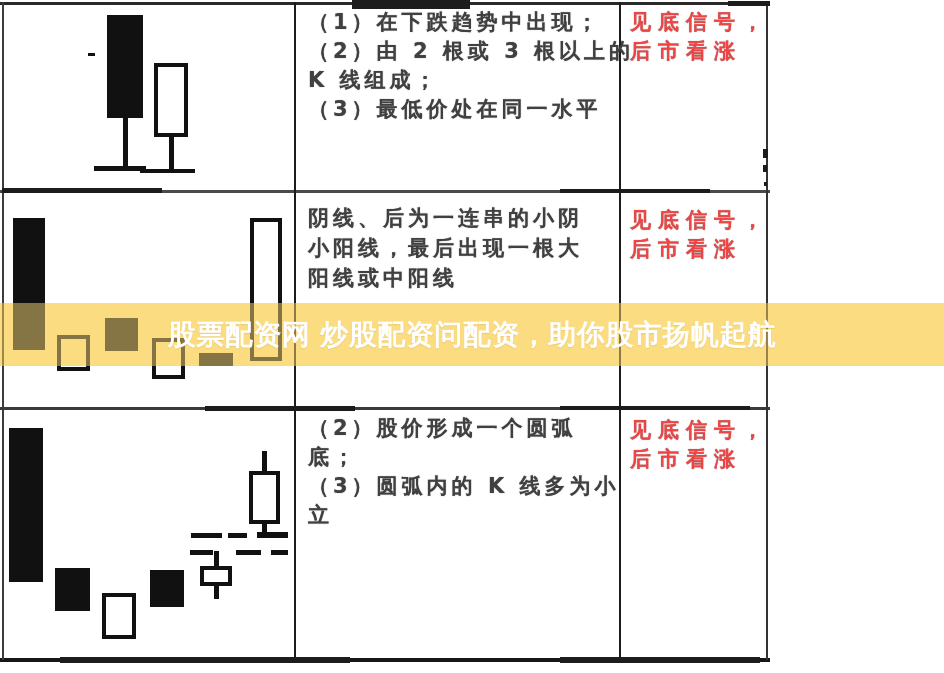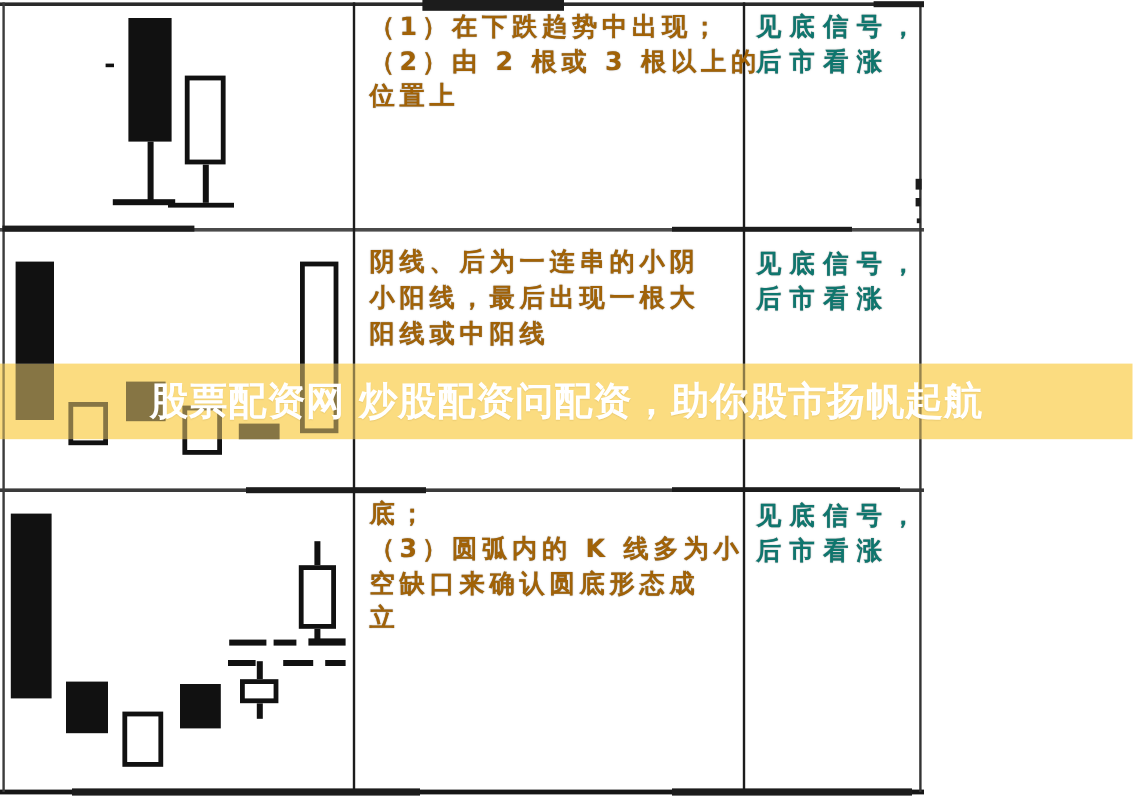--- a/index.html
+++ b/index.html
@@ -9,42 +9,42 @@
     font-family:"DejaVu Sans",sans-serif;
   }
   
   #scan{position:absolute;inset:0;}
   .hline,.vline,.mark{position:absolute;background:#1c1c1c;}
   .hline{height:3px;}
   .vline{width:2px;}
   
   .desc-block,.signal-block{
     position:absolute;
-    color:#a16207;
+    color:#404040;
     font-weight:700;
     font-size:21px;
     line-height:29px;
     letter-spacing:4px;
     text-shadow:0 0 1px rgba(20,20,20,.55);
     white-space:nowrap;
   }
-  .signal-block{letter-spacing:7px;color:#0f766e;}
+  .signal-block{letter-spacing:7px;color:#ef4444;}
   .desc-line,.signal-line{height:inherit;}
   
   .candle-filled{position:absolute;background:#111;}
   .candle-hollow{position:absolute;border:4px solid #111;background:#fff;box-sizing:border-box;}
   .wick{position:absolute;background:#111;width:5px;}
   .baseline,.gap-dash{position:absolute;background:#111;}
   
   .banner-box{position:absolute;left:0;top:303px;width:944px;height:63px;}
   #banner-lighten{background:rgba(255,255,255,0.5);}
   #banner-yellow{mix-blend-mode:multiply;}
   #banner-label{
     display:flex;align-items:center;justify-content:center;
-    color:#fff;font-size:32px;font-weight:700;letter-spacing:0.5px;
+    color:#fff;font-size:28px;font-weight:700;letter-spacing:0.5px;
     white-space:nowrap;
     text-shadow:0 1px 1px rgba(120,90,0,0.12);
   }
 </style>
 </head>
 <body>
 
 <div id="screen">
 
   <div id="scan">
@@ -90,41 +90,42 @@
         <div class="gap-dash" style="left: 228px; top: 533px; width: 19px; height: 5px;"></div>
         <div class="gap-dash" style="left: 257px; top: 532px; width: 31px; height: 6px;"></div>
         <div class="gap-dash" style="left: 190px; top: 550px; width: 23px; height: 5px;"></div>
         <div class="gap-dash" style="left: 236px; top: 550px; width: 25px; height: 5px;"></div>
         <div class="gap-dash" style="left: 271px; top: 550px; width: 17px; height: 5px;"></div>
       </div>
 
     <div class="desc-block" style="left:308px;top:8px;width:312px;">
       <div class="desc-line">（1）在下跌趋势中出现；</div>
       <div class="desc-line">（2）由 2 根或 3 根以上的</div>
-      <div class="desc-line">位置上</div>
+      <div class="desc-line">K 线组成；</div>
+      <div class="desc-line">（3）最低价处在同一水平</div>
     </div>
     <div class="signal-block" style="left:630px;top:8px;width:136px;">
       <div class="signal-line">见底信号，</div>
       <div class="signal-line">后市看涨</div>
     </div>
 
     <div class="desc-block" style="left:308px;top:203px;width:312px;line-height:30px;">
       <div class="desc-line">阴线、后为一连串的小阴</div>
       <div class="desc-line">小阳线，最后出现一根大</div>
       <div class="desc-line">阳线或中阳线</div>
     </div>
     <div class="signal-block" style="left:630px;top:206px;width:136px;">
       <div class="signal-line">见底信号，</div>
       <div class="signal-line">后市看涨</div>
     </div>
 
     <div class="desc-block" style="left:308px;top:414px;width:312px;">
+      <div class="desc-line">（2）股价形成一个圆弧</div>
       <div class="desc-line">底；</div>
       <div class="desc-line">（3）圆弧内的 K 线多为小</div>
-      <div class="desc-line">空缺口来确认圆底形态成</div>
       <div class="desc-line">立</div>
     </div>
     <div class="signal-block" style="left:630px;top:416px;width:136px;">
       <div class="signal-line">见底信号，</div>
       <div class="signal-line">后市看涨</div>
     </div>
   <div class="mark" style="left: 352px; top: 0px; width: 118px; height: 9px;"></div>
       <div class="mark" style="left: 728px; top: 1px; width: 42px; height: 5px;"></div>
       <div class="mark" style="left: 763px; top: 149px; width: 5px; height: 9px;"></div>
       <div class="mark" style="left: 763px; top: 165px; width: 4px; height: 7px;"></div>

